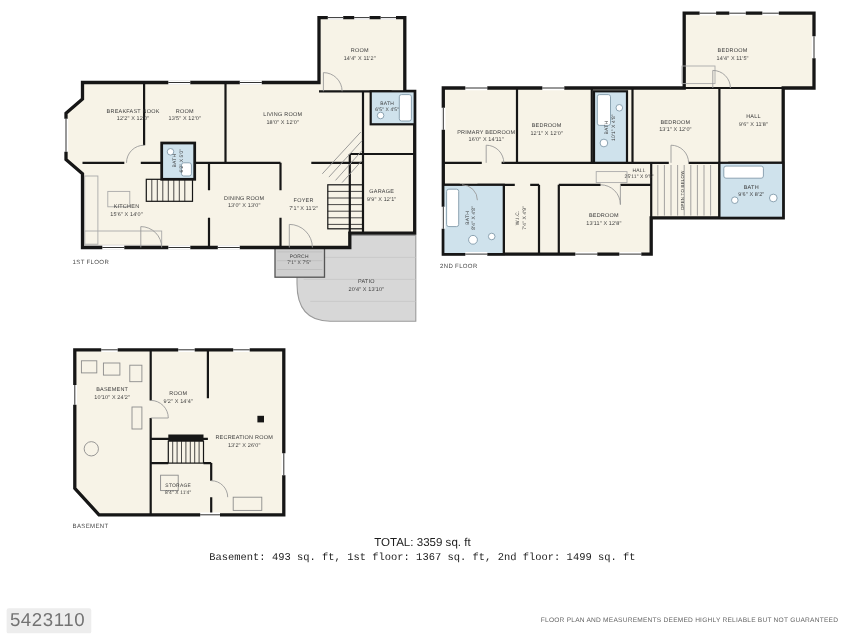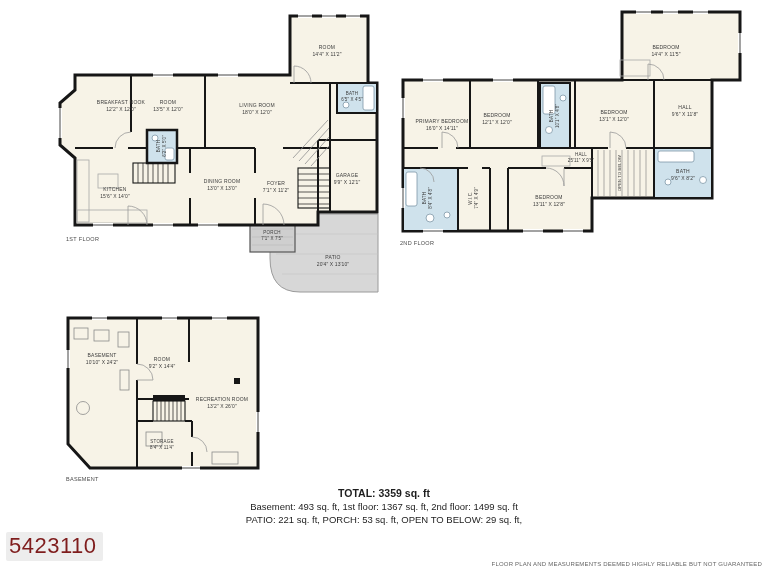--- a/index.html
+++ b/index.html
@@ -7,23 +7,23 @@
   #canvas{position:relative;width:768px;height:576px;background:#ffffff;overflow:hidden;}
   .plan{position:absolute;}
   .plan svg{position:absolute;left:0;top:0;}
   .rl{position:absolute;transform:translate(-50%,-50%);display:flex;flex-direction:column;align-items:center;
       text-align:center;font-size:5px;line-height:1.3;color:#3c3c3c;white-space:nowrap;z-index:5;}
   .rl.rot{transform:translate(-50%,-50%) rotate(-90deg);}
   .rn{letter-spacing:.2px;}
   .rd{letter-spacing:.1px;}
   .floor-title{position:absolute;font-size:5.5px;color:#4a4a4a;letter-spacing:.3px;z-index:5;}
   #summary{position:absolute;left:0;top:487px;width:768px;text-align:center;color:#1d1d1d;}
-  .sum-total{font-size:10.5px;font-weight:bold;line-height:13px;}
-  .sum-line{font-size:9.5px;line-height:13px;}
-  #listing-id{position:absolute;left:6px;top:532px;font-size:22px;color:#7f1d1d;letter-spacing:.5px;
+  .sum-total{font-size:10.5px;font-weight:normal;line-height:13px;}
+  .sum-line{font-size:9.5px;line-height:13px;font-family:Liberation Mono, monospace;}
+  #listing-id{position:absolute;left:6px;top:553px;font-size:17px;color:#737373;letter-spacing:.5px;
       background:#ededed;padding:1px 6px 2px 3px;border-radius:2px;}
   #disclaimer{position:absolute;right:6px;top:561px;font-size:6px;color:#666;letter-spacing:.2px;}
 </style>
 </head>
 <body>
 
 <div id="canvas">
 
   <div class="plan" style="left:58px;top:8px;width:330px;height:292px;">
     <svg width="330" height="292" viewBox="0 0 330 292">
@@ -419,18 +419,17 @@
     <div class="rl" style="left:100px;top:133px;font-size:4.5px;">
       <span class="rn">STORAGE</span>
       <span class="rd">8'4" X 11'4"</span>
     </div>
     <div class="floor-title" style="left:4px;top:164px;">BASEMENT</div>
   </div>
 
   <div id="summary">
     <div class="sum-total">TOTAL: 3359 sq. ft</div>
     <div class="sum-line">Basement: 493 sq. ft, 1st floor: 1367 sq. ft, 2nd floor: 1499 sq. ft</div>
-    <div class="sum-line">PATIO: 221 sq. ft, PORCH: 53 sq. ft, OPEN TO BELOW: 29 sq. ft,</div>
   </div>
 
   <div id="listing-id">5423110</div>
   <div id="disclaimer">FLOOR PLAN AND MEASUREMENTS DEEMED HIGHLY RELIABLE BUT NOT GUARANTEED</div>
 </div>
 
 </body></html>

